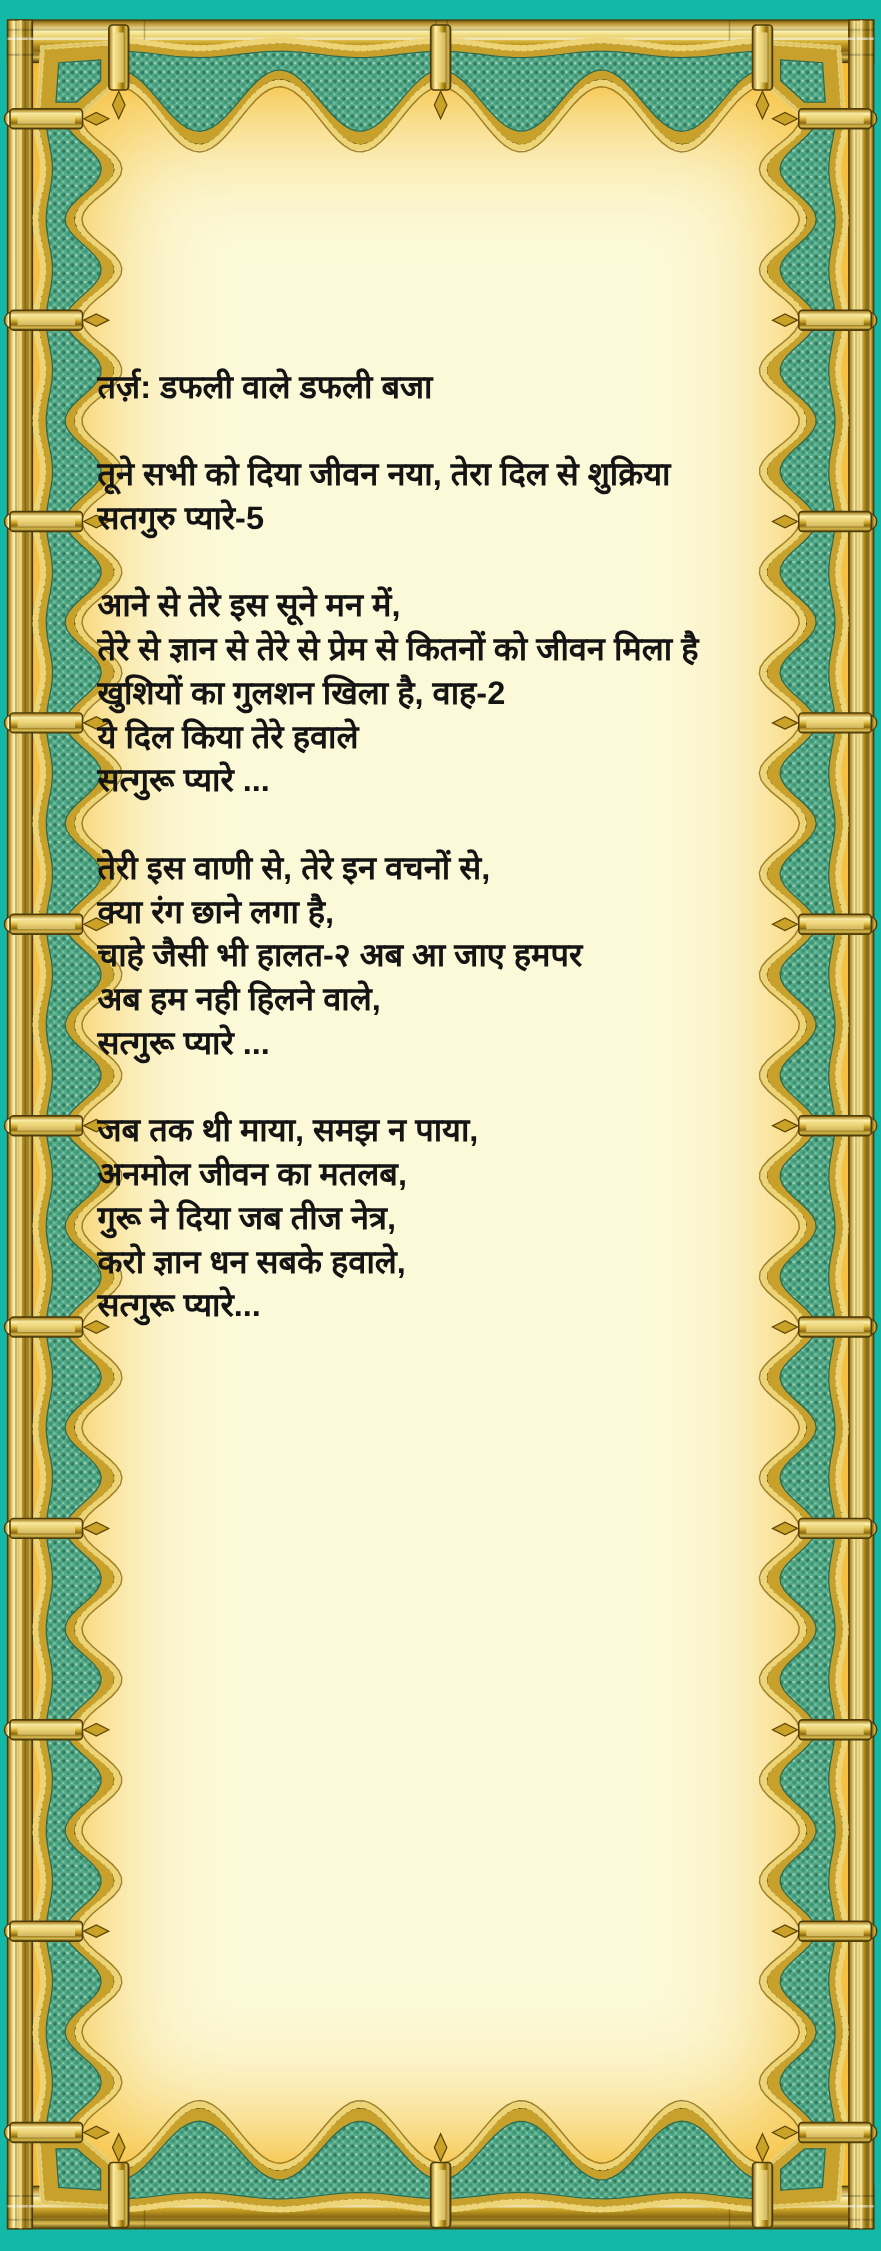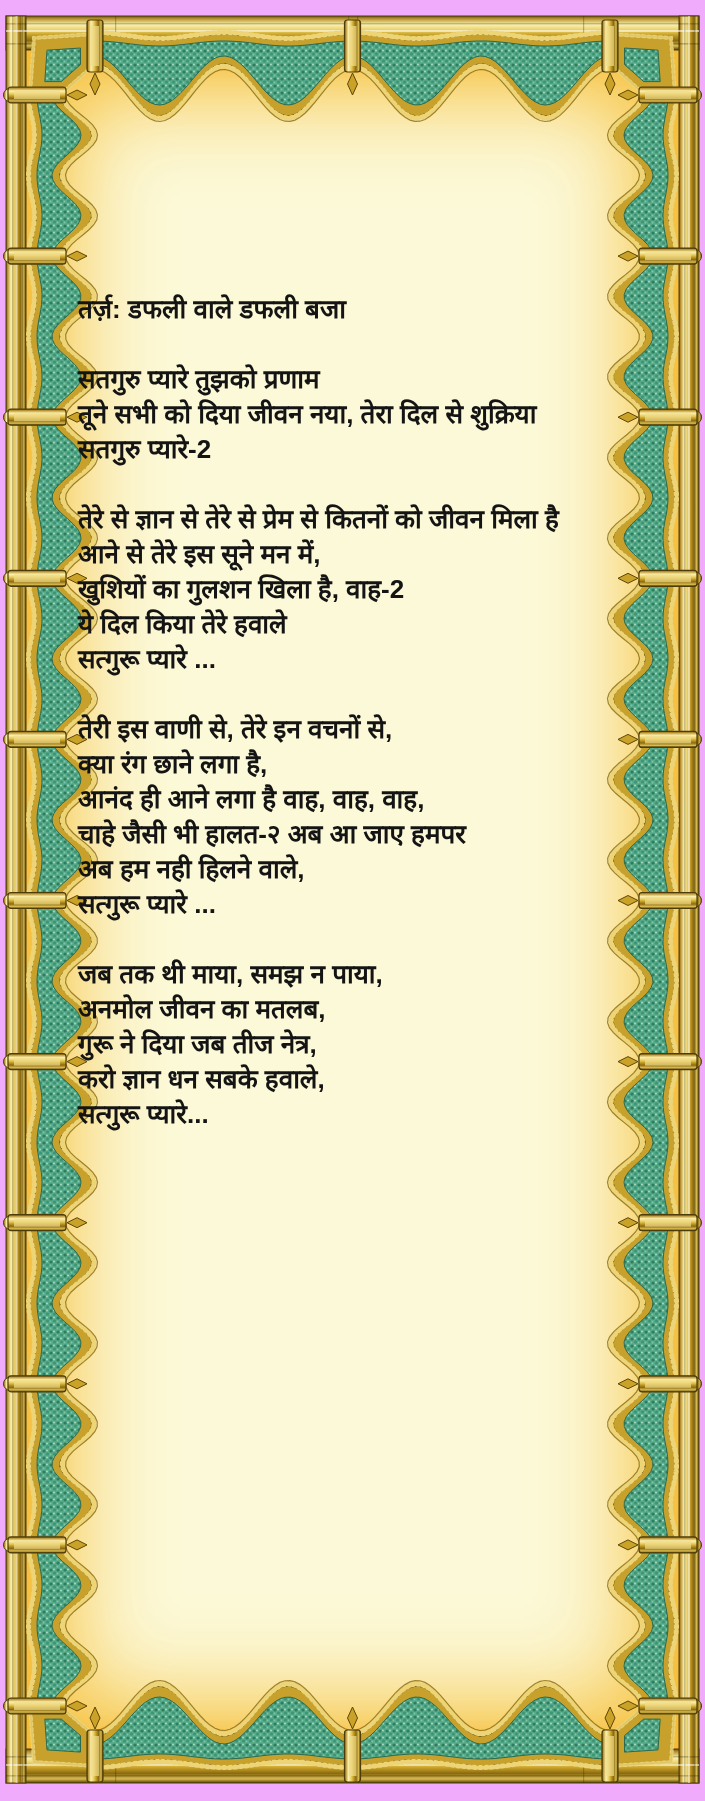--- a/index.html
+++ b/index.html
@@ -1,17 +1,17 @@
 <!DOCTYPE html>
 <html lang="hi"><head>
 <meta charset="utf-8">
 <style>
   html,body{margin:0;padding:0}
   body{background:#ffffff;font-family:"Liberation Sans","DejaVu Sans",sans-serif}
-  .card{position:relative;width:705px;height:1801px;background:#f0abfc;overflow:hidden}
+  .card{position:relative;width:705px;height:1801px;background:#14b8a6;overflow:hidden}
   .paper{position:absolute;left:26px;top:50px;width:653px;height:1699px;background:#fcf9d8;
          box-shadow:inset 0 0 95px 42px rgba(246,186,43,.95), inset 0 0 28px 14px rgba(238,158,28,.5)}
   svg.frame{position:absolute;left:0;top:0;pointer-events:none}
   .lyrics{position:absolute;left:78px;top:292px;width:575px;color:#141414;
           font-size:26px;line-height:35px;font-weight:700;letter-spacing:0}
   .line{min-height:35px;white-space:normal}
 </style>
 </head>
 <body>
 
@@ -216,33 +216,31 @@
         <circle cx="695" cy="1706.0" r="6.5" fill="url(#gh)" stroke="#4e3c08" stroke-width="1"></circle>
         <rect x="639" y="1698.0" width="58" height="16" rx="3" fill="url(#gv)" stroke="#4e3c08" stroke-width="1.2"></rect>
         <rect x="645" y="1702.0" width="46" height="8" fill="#f1dd8c" opacity="0.7"></rect>
         <path d="M638,1706.0L628,1701.0L618,1706.0L628,1711.0Z" fill="#c9a227" stroke="#5d4708" stroke-width="1"></path>
       </g>
     </svg>
 
   <div class="lyrics">
     <div class="line">तर्ज़: डफली वाले डफली बजा</div>
     <div class="line"></div>
-    <div class="line">सतगुरु प्यारे तुझको प्रणाम</div>
     <div class="line">तूने सभी को दिया जीवन नया, तेरा दिल से शुक्रिया</div>
-    <div class="line">सतगुरु प्यारे-2</div>
-    <div class="line"></div>
+    <div class="line">सतगुरु प्यारे-5</div>
+    <div class="line"></div>
+    <div class="line">आने से तेरे इस सूने मन में,</div>
     <div class="line">तेरे से ज्ञान से तेरे से प्रेम से कितनों को जीवन मिला है</div>
-    <div class="line">आने से तेरे इस सूने मन में,</div>
     <div class="line">खुशियों का गुलशन खिला है, वाह-2</div>
     <div class="line">ये दिल किया तेरे हवाले</div>
     <div class="line">सत्गुरू प्यारे ...</div>
     <div class="line"></div>
     <div class="line">तेरी इस वाणी से, तेरे इन वचनों से,</div>
     <div class="line">क्या रंग छाने लगा है,</div>
-    <div class="line">आनंद ही आने लगा है वाह, वाह, वाह,</div>
     <div class="line">चाहे जैसी भी हालत-२ अब आ जाए हमपर</div>
     <div class="line">अब हम नही हिलने वाले,</div>
     <div class="line">सत्गुरू प्यारे ...</div>
     <div class="line"></div>
     <div class="line">जब तक थी माया, समझ न पाया,</div>
     <div class="line">अनमोल जीवन का मतलब,</div>
     <div class="line">गुरू ने दिया जब तीज नेत्र,</div>
     <div class="line">करो ज्ञान धन सबके हवाले,</div>
     <div class="line">सत्गुरू प्यारे...</div>
   </div>

